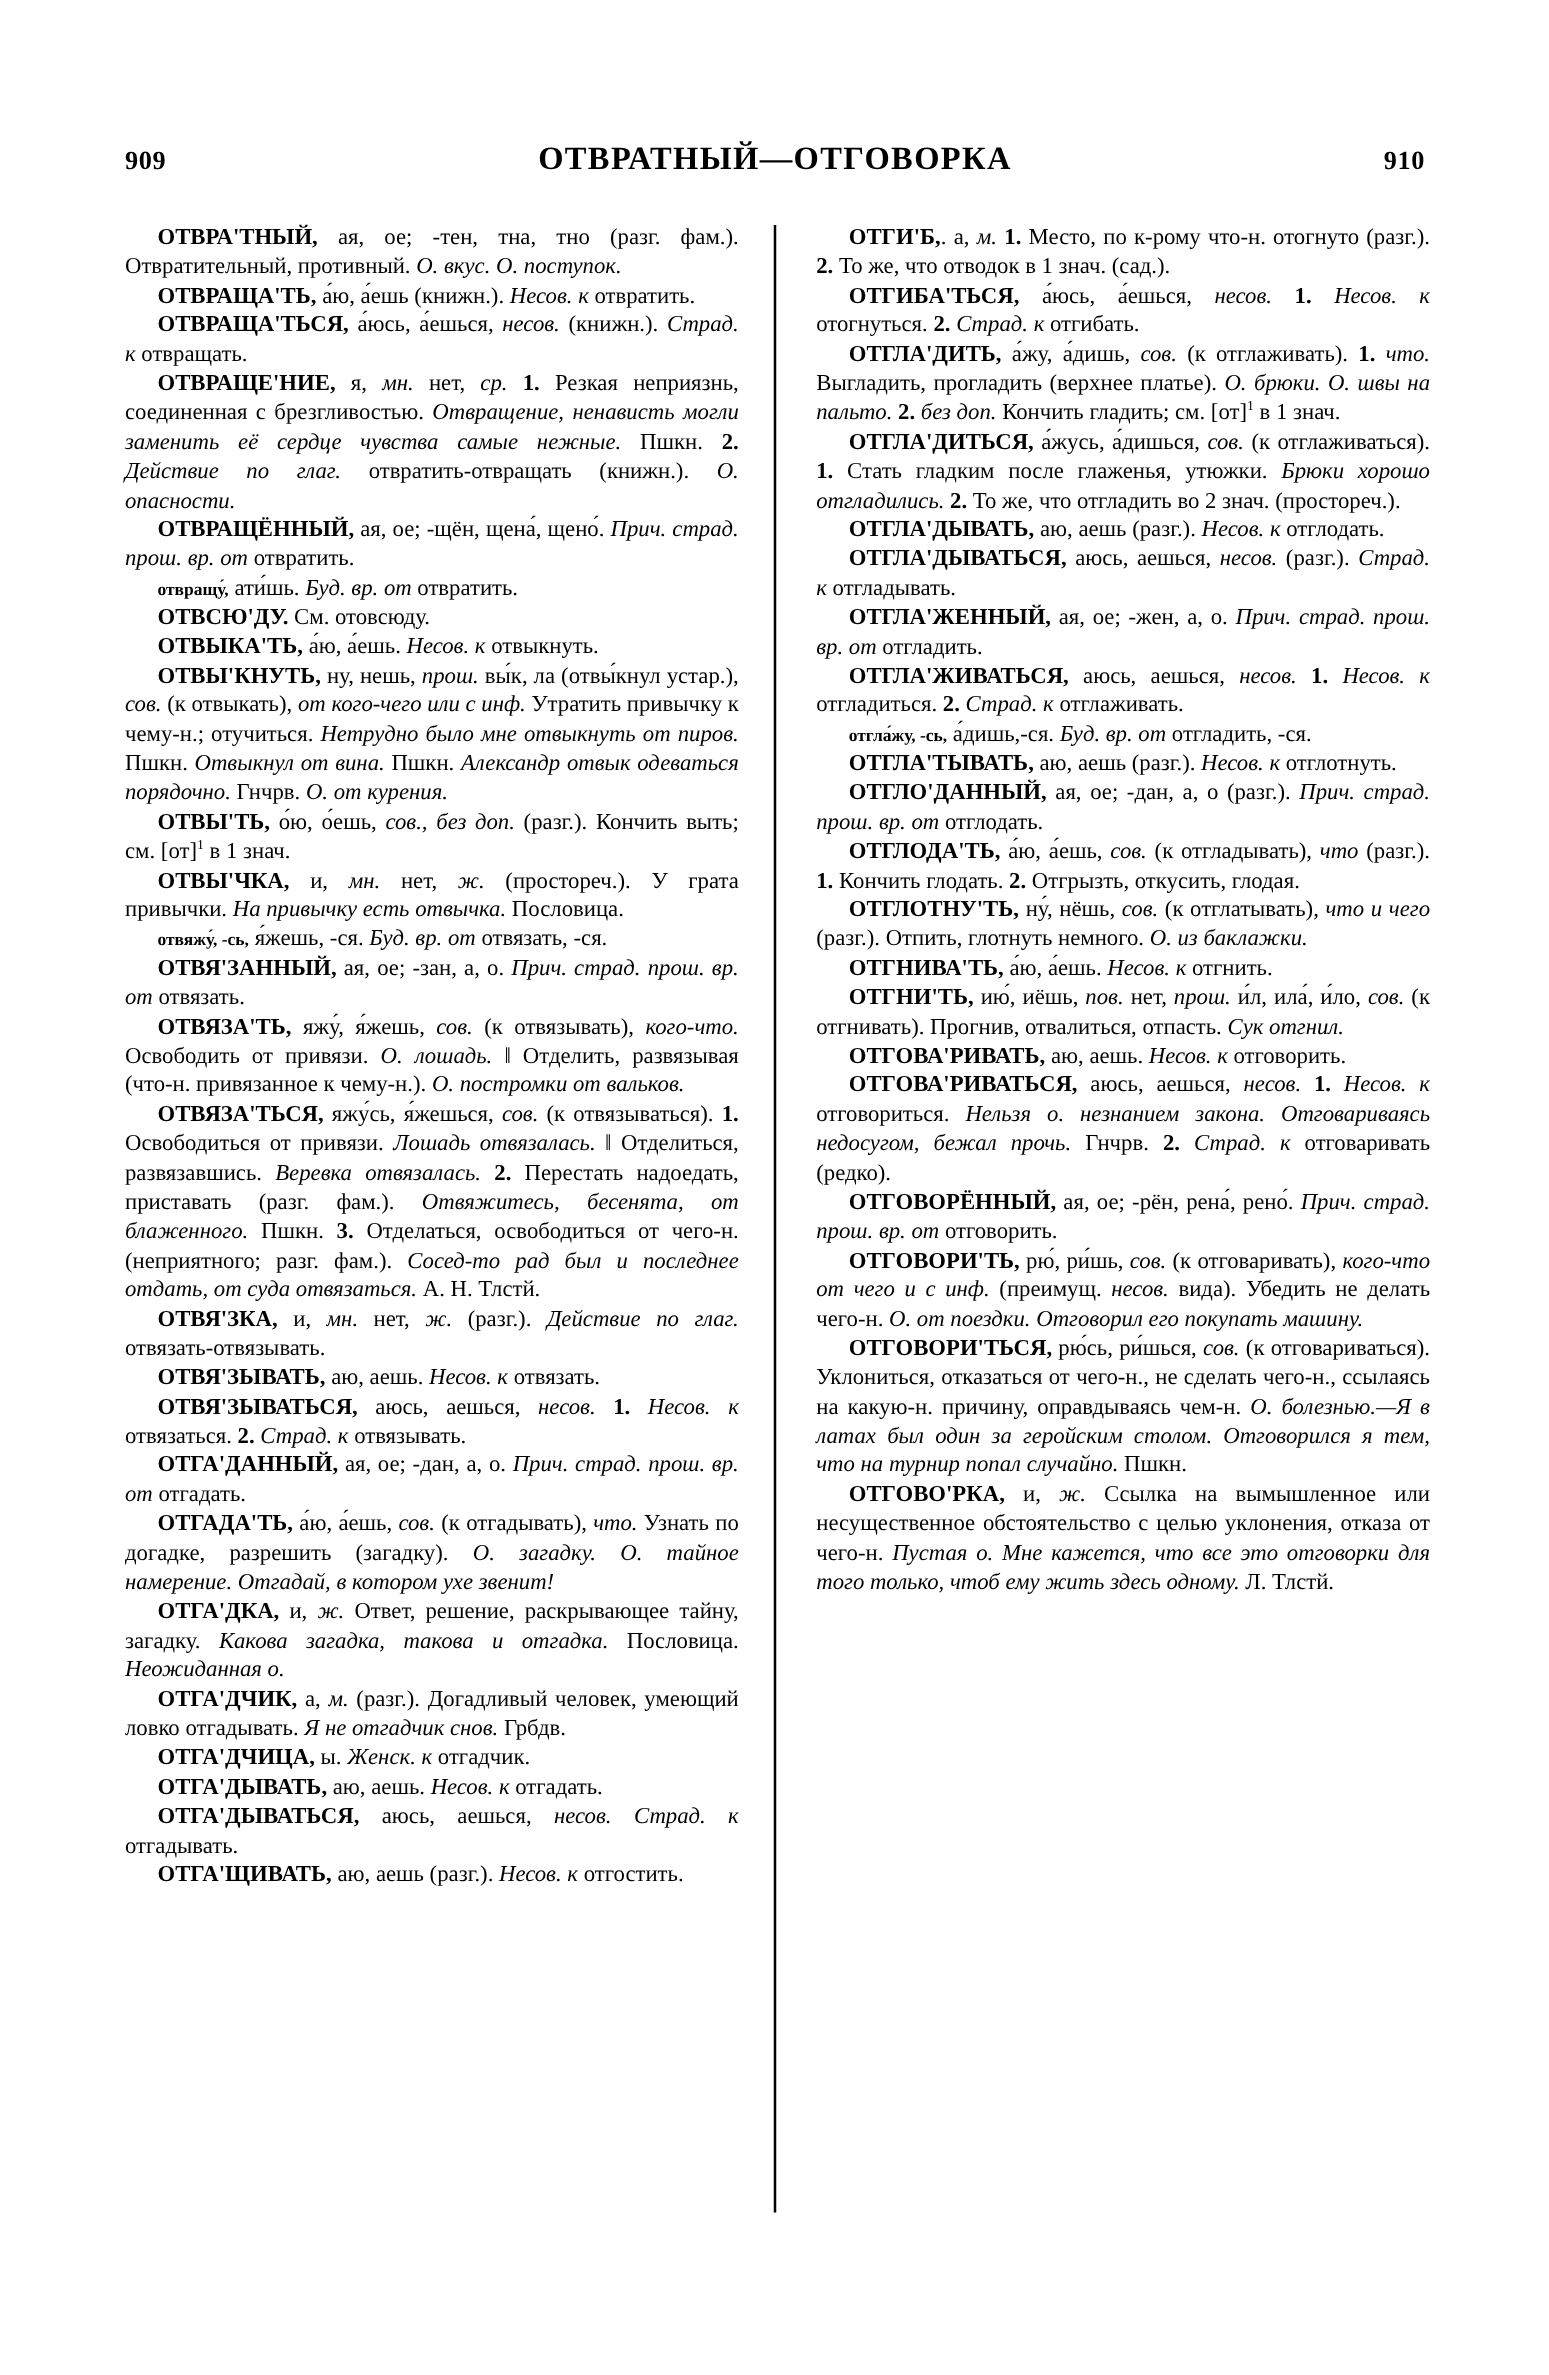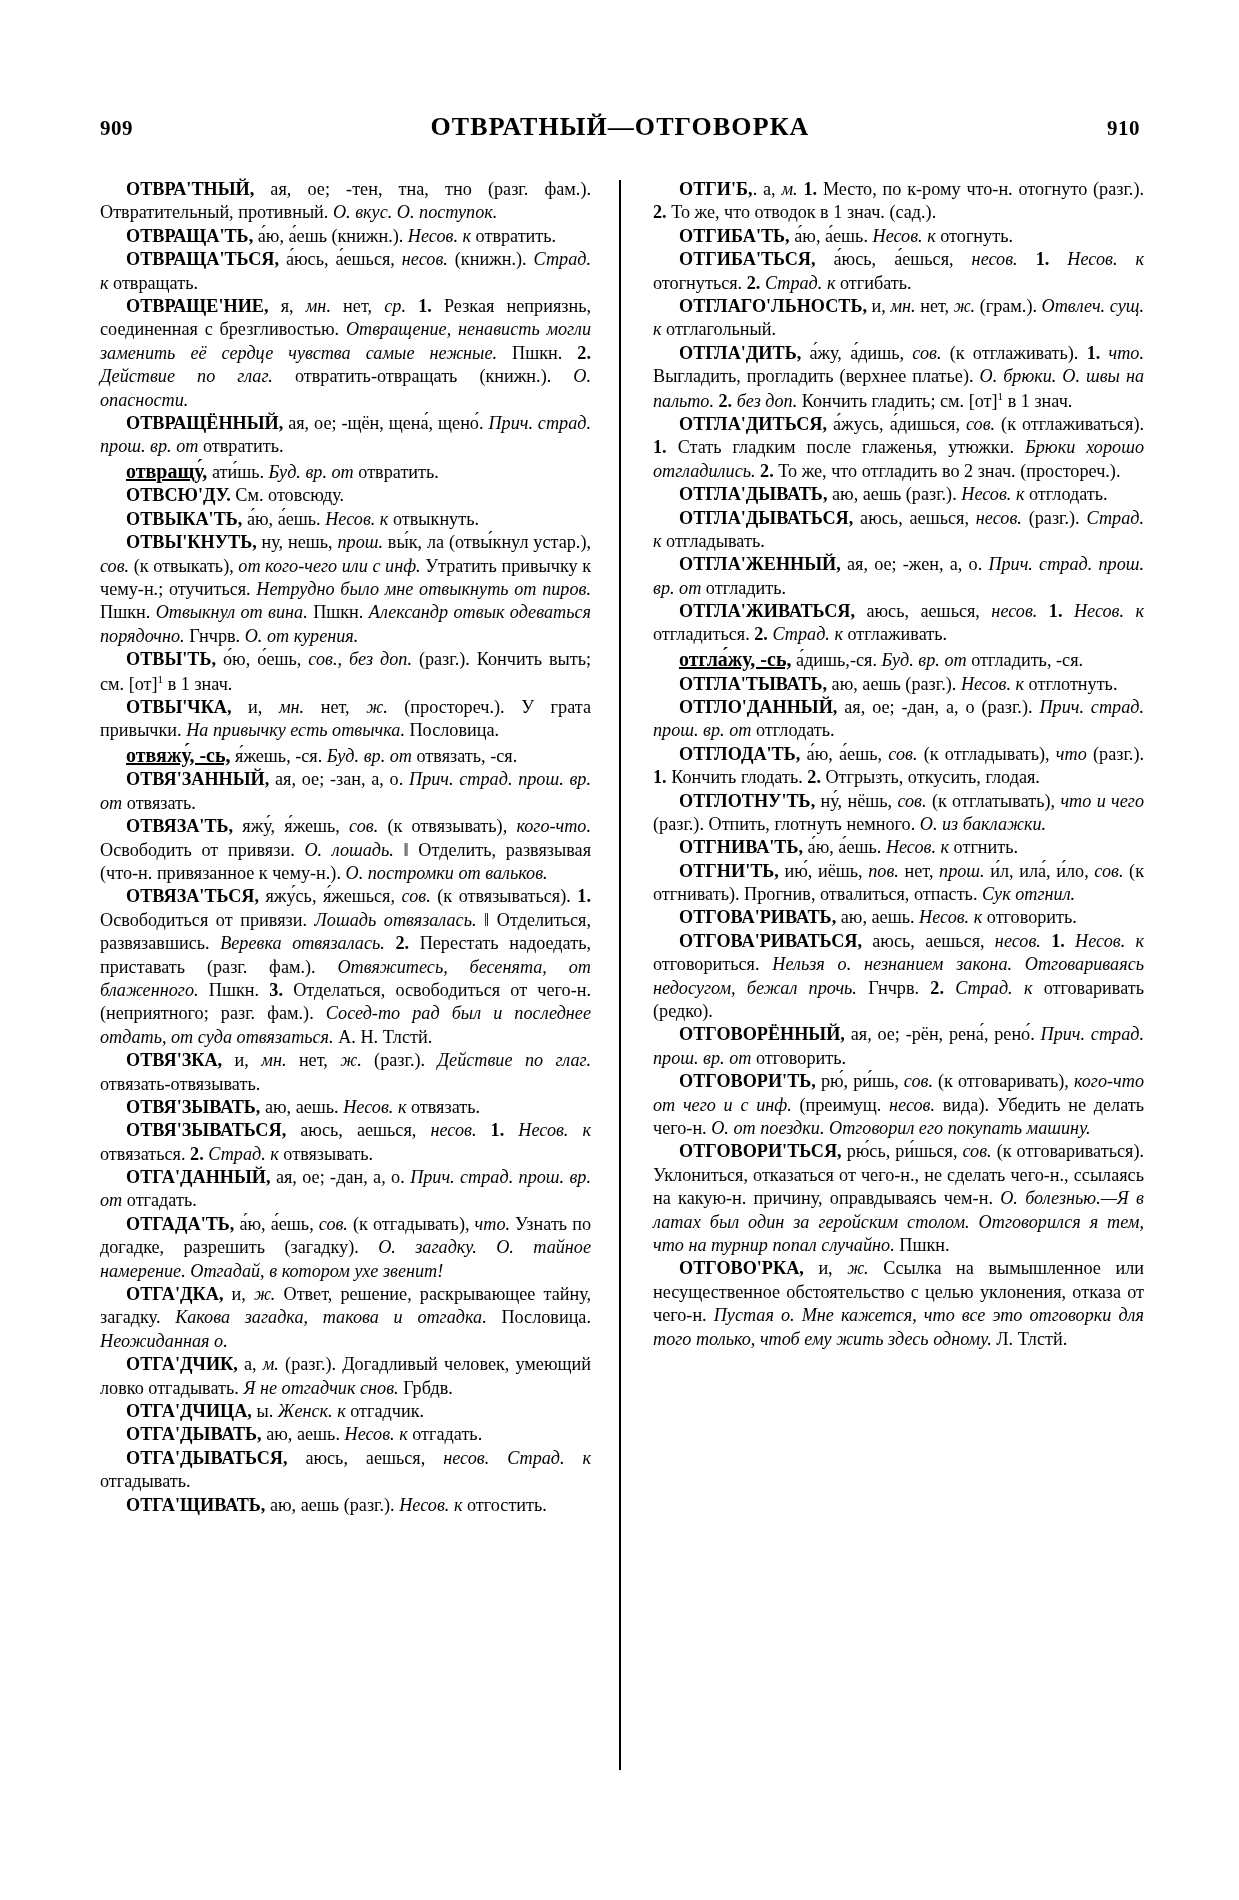--- a/index.html
+++ b/index.html
@@ -71,22 +71,21 @@
   .entry {
     margin: 0;
     padding: 0;
     text-indent: 26px;
   }
   .hw {
     font-weight: bold;
   }
   .hw-sm {
     font-weight: bold;
-    font-size: 20px;
-    text-decoration: underline;
+    font-size: 14px;
   }
   i {
     font-style: italic;
   }
   .sub {
     vertical-align: super;
     font-size: 11px;
   }
 </style>
 </head>
@@ -126,23 +125,21 @@
         <p class="entry"><span class="hw">ОТГАДА'ТЬ,</span><span> а́ю, а́ешь, <i>сов.</i> (к отгадывать), <i>что.</i> Узнать по догадке, разрешить (загадку). <i>О. загадку. О. тайное намерение. Отгадай, в котором ухе звенит!</i></span></p>
         <p class="entry"><span class="hw">ОТГА'ДКА,</span><span> и, <i>ж.</i> Ответ, решение, раскрывающее тайну, загадку. <i>Какова загадка, такова и отгадка.</i> Пословица. <i>Неожиданная о.</i></span></p>
         <p class="entry"><span class="hw">ОТГА'ДЧИК,</span><span> а, <i>м.</i> (разг.). Догадливый человек, умеющий ловко отгадывать. <i>Я не отгадчик снов.</i> Грбдв.</span></p>
         <p class="entry"><span class="hw">ОТГА'ДЧИЦА,</span><span> ы. <i>Женск. к</i> отгадчик.</span></p>
         <p class="entry"><span class="hw">ОТГА'ДЫВАТЬ,</span><span> аю, аешь. <i>Несов. к</i> отгадать.</span></p>
         <p class="entry"><span class="hw">ОТГА'ДЫВАТЬСЯ,</span><span> аюсь, аешься, <i>несов.</i> <i>Страд. к</i> отгадывать.</span></p>
         <p class="entry"><span class="hw">ОТГА'ЩИВАТЬ,</span><span> аю, аешь (разг.). <i>Несов. к</i> отгостить.</span></p>
       </div>
     <div class="col right" id="col-right">
         <p class="entry"><span class="hw">ОТГИ'Б,</span><span>. а, <i>м.</i> <b>1.</b> Место, по к-рому что-н. отогнуто (разг.). <b>2.</b> То же, что отводок в 1 знач. (сад.).</span></p>
-        <p class="entry"><span class="hw">ОТГИБА'ТЬ,</span><span> а́ю, а́ешь. <i>Несов. к</i> отогнуть.</span></p>
         <p class="entry"><span class="hw">ОТГИБА'ТЬСЯ,</span><span> а́юсь, а́ешься, <i>несов.</i> <b>1.</b> <i>Несов. к</i> отогнуться. <b>2.</b> <i>Страд. к</i> отгибать.</span></p>
-        <p class="entry"><span class="hw">ОТГЛАГО'ЛЬНОСТЬ,</span><span> и, <i>мн.</i> нет, <i>ж.</i> (грам.). <i>Отвлеч. сущ. к</i> отглагольный.</span></p>
         <p class="entry"><span class="hw">ОТГЛА'ДИТЬ,</span><span> а́жу, а́дишь, <i>сов.</i> (к отглаживать). <b>1.</b> <i>что.</i> Выгладить, прогладить (верхнее платье). <i>О. брюки. О. швы на пальто.</i> <b>2.</b> <i>без доп.</i> Кончить гладить; см. [от]<span class="sub">1</span> в 1 знач.</span></p>
         <p class="entry"><span class="hw">ОТГЛА'ДИТЬСЯ,</span><span> а́жусь, а́дишься, <i>сов.</i> (к отглаживаться). <b>1.</b> Стать гладким после глаженья, утюжки. <i>Брюки хорошо отгладились.</i> <b>2.</b> То же, что отгладить во 2 знач. (простореч.).</span></p>
         <p class="entry"><span class="hw">ОТГЛА'ДЫВАТЬ,</span><span> аю, аешь (разг.). <i>Несов. к</i> отглодать.</span></p>
         <p class="entry"><span class="hw">ОТГЛА'ДЫВАТЬСЯ,</span><span> аюсь, аешься, <i>несов.</i> (разг.). <i>Страд. к</i> отгладывать.</span></p>
         <p class="entry"><span class="hw">ОТГЛА'ЖЕННЫЙ,</span><span> ая, ое; -жен, а, о. <i>Прич. страд. прош. вр. от</i> отгладить.</span></p>
         <p class="entry"><span class="hw">ОТГЛА'ЖИВАТЬСЯ,</span><span> аюсь, аешься, <i>несов.</i> <b>1.</b> <i>Несов. к</i> отгладиться. <b>2.</b> <i>Страд. к</i> отглаживать.</span></p>
         <p class="entry"><span class="hw-sm">отгла́жу, -сь,</span><span> а́дишь,-ся. <i>Буд. вр. от</i> отгладить, -ся.</span></p>
         <p class="entry"><span class="hw">ОТГЛА'ТЫВАТЬ,</span><span> аю, аешь (разг.). <i>Несов. к</i> отглотнуть.</span></p>
         <p class="entry"><span class="hw">ОТГЛО'ДАННЫЙ,</span><span> ая, ое; -дан, а, о (разг.). <i>Прич. страд. прош. вр. от</i> отглодать.</span></p>
         <p class="entry"><span class="hw">ОТГЛОДА'ТЬ,</span><span> а́ю, а́ешь, <i>сов.</i> (к отгладывать), <i>что</i> (разг.). <b>1.</b> Кончить глодать. <b>2.</b> Отгрызть, откусить, глодая.</span></p>

